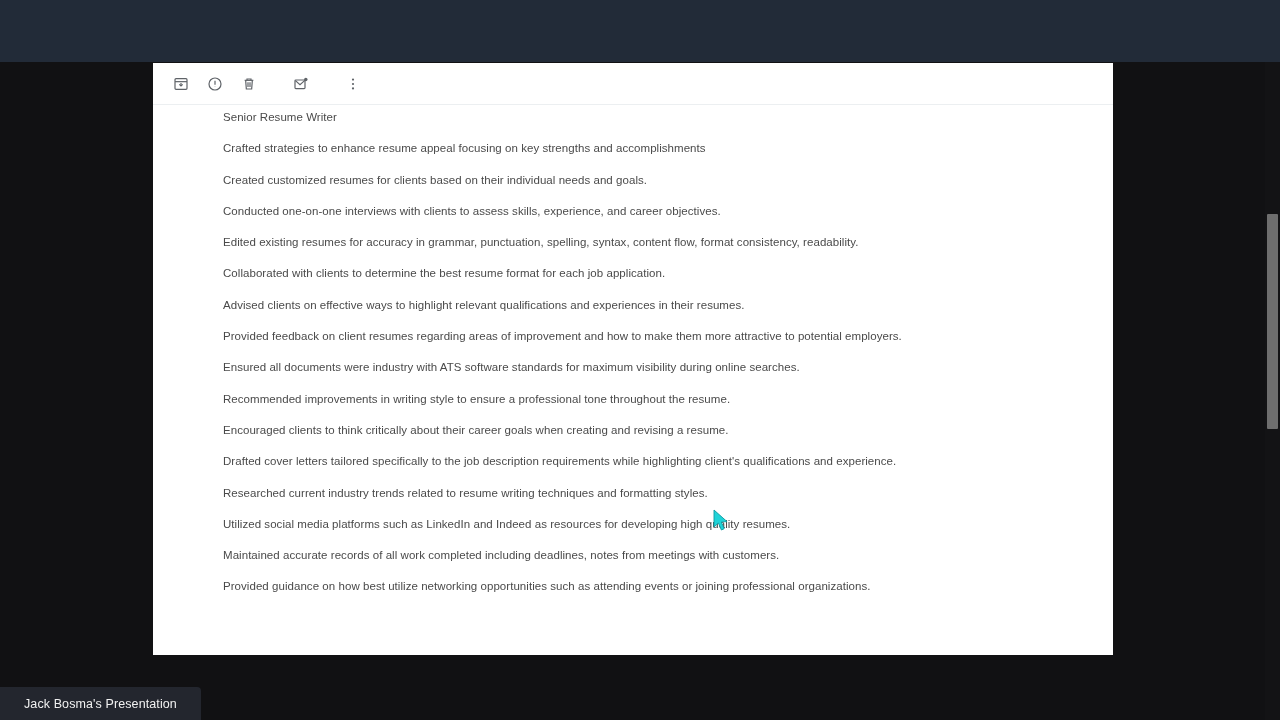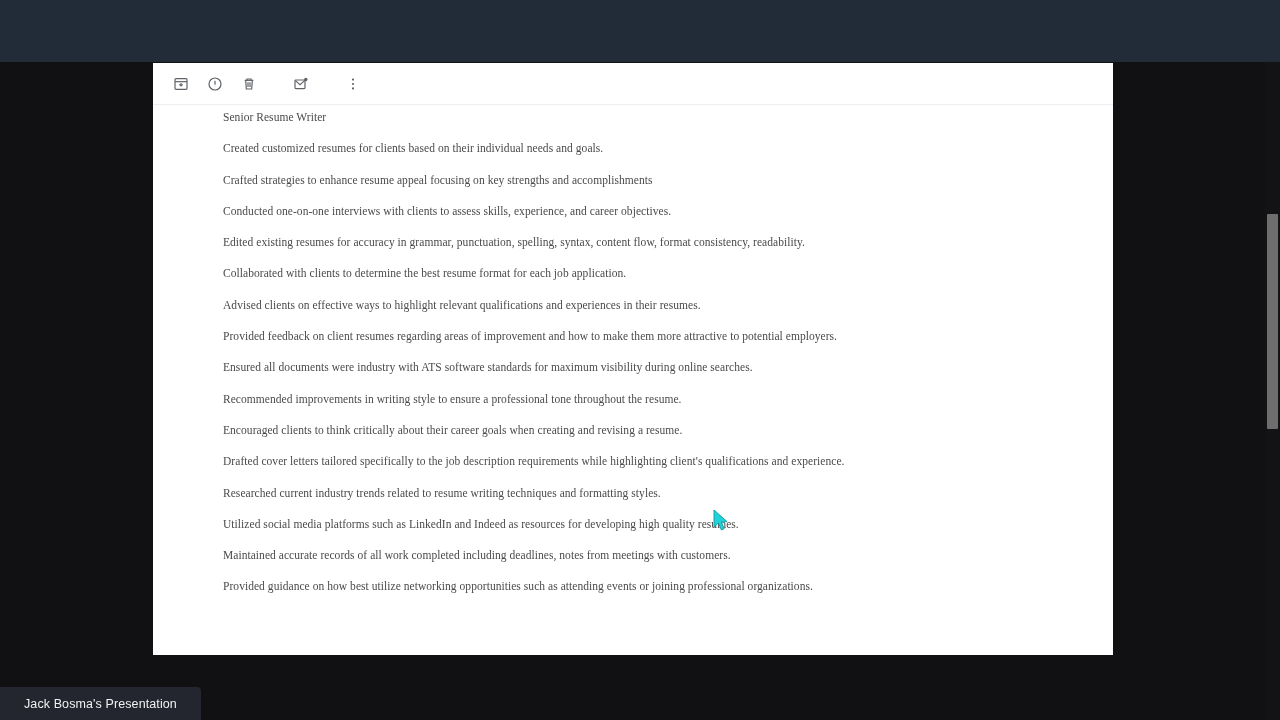--- a/index.html
+++ b/index.html
@@ -91,21 +91,21 @@
   
   #mail-body {
     position: absolute;
     left: 0;
     top: 48px;
     width: 100%;
     padding: 0 70px 0 70px;
   }
 
   .body-line {
-    font-family: Liberation Serif, serif;
+    font-family: Liberation Sans, sans-serif;
     font-size: 11.5px;
     line-height: 13px;
     color: #4a4a4a;
     margin-bottom: 18.3px;
     white-space: nowrap;
     letter-spacing: 0.05px;
   }
 
   .body-line.first { margin-bottom: 18.3px; }
 
@@ -227,22 +227,22 @@
         </svg>
       </span>
     </div>
 
   </div>
 
   <div id="toolbar-divider"></div>
 
   <div id="mail-body">
     <div class="body-line first">Senior Resume Writer</div>
+    <div class="body-line">Crafted strategies to enhance resume appeal focusing on key strengths and accomplishments</div>
     <div class="body-line">Created customized resumes for clients based on their individual needs and goals.</div>
-    <div class="body-line">Crafted strategies to enhance resume appeal focusing on key strengths and accomplishments</div>
     <div class="body-line">Conducted one-on-one interviews with clients to assess skills, experience, and career objectives.</div>
     <div class="body-line">Edited existing resumes for accuracy in grammar, punctuation, spelling, syntax, content flow, format consistency, readability.</div>
     <div class="body-line">Collaborated with clients to determine the best resume format for each job application.</div>
     <div class="body-line">Advised clients on effective ways to highlight relevant qualifications and experiences in their resumes.</div>
     <div class="body-line">Provided feedback on client resumes regarding areas of improvement and how to make them more attractive to potential employers.</div>
     <div class="body-line">Ensured all documents were industry with ATS software standards for maximum visibility during online searches.</div>
     <div class="body-line">Recommended improvements in writing style to ensure a professional tone throughout the resume.</div>
     <div class="body-line">Encouraged clients to think critically about their career goals when creating and revising a resume.</div>
     <div class="body-line">Drafted cover letters tailored specifically to the job description requirements while highlighting client's qualifications and experience.</div>
     <div class="body-line">Researched current industry trends related to resume writing techniques and formatting styles.</div>

